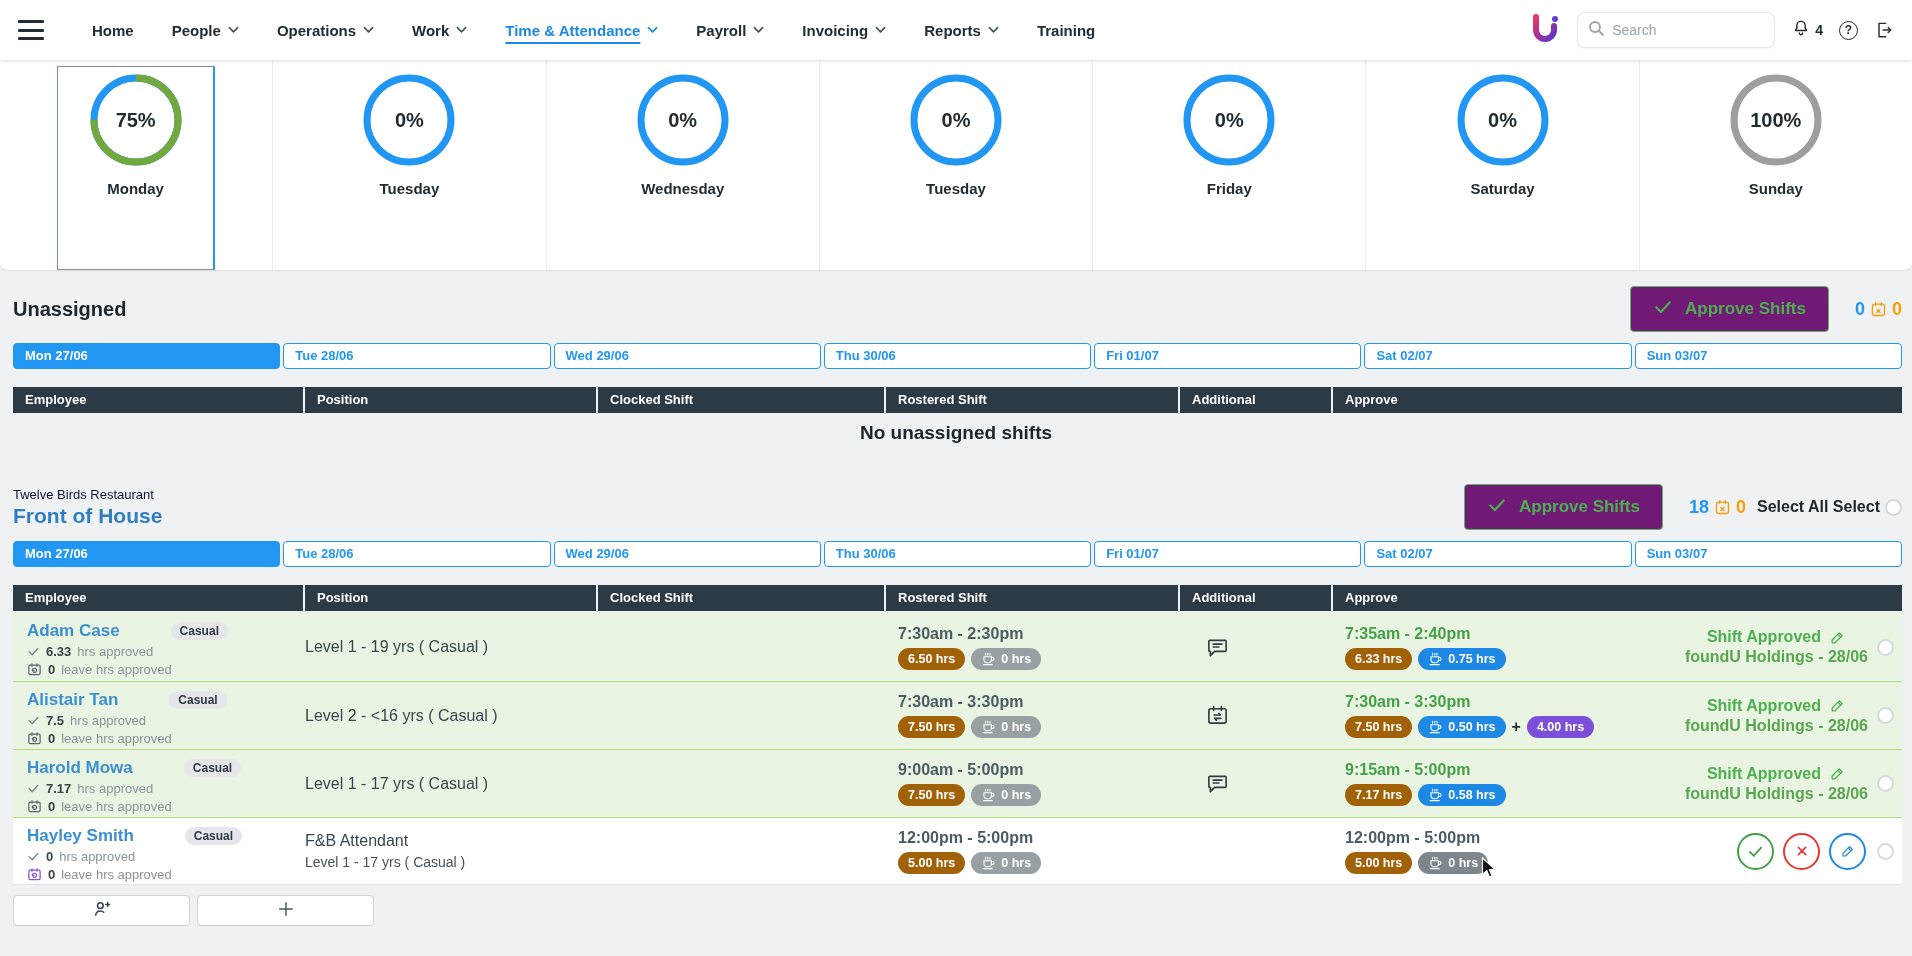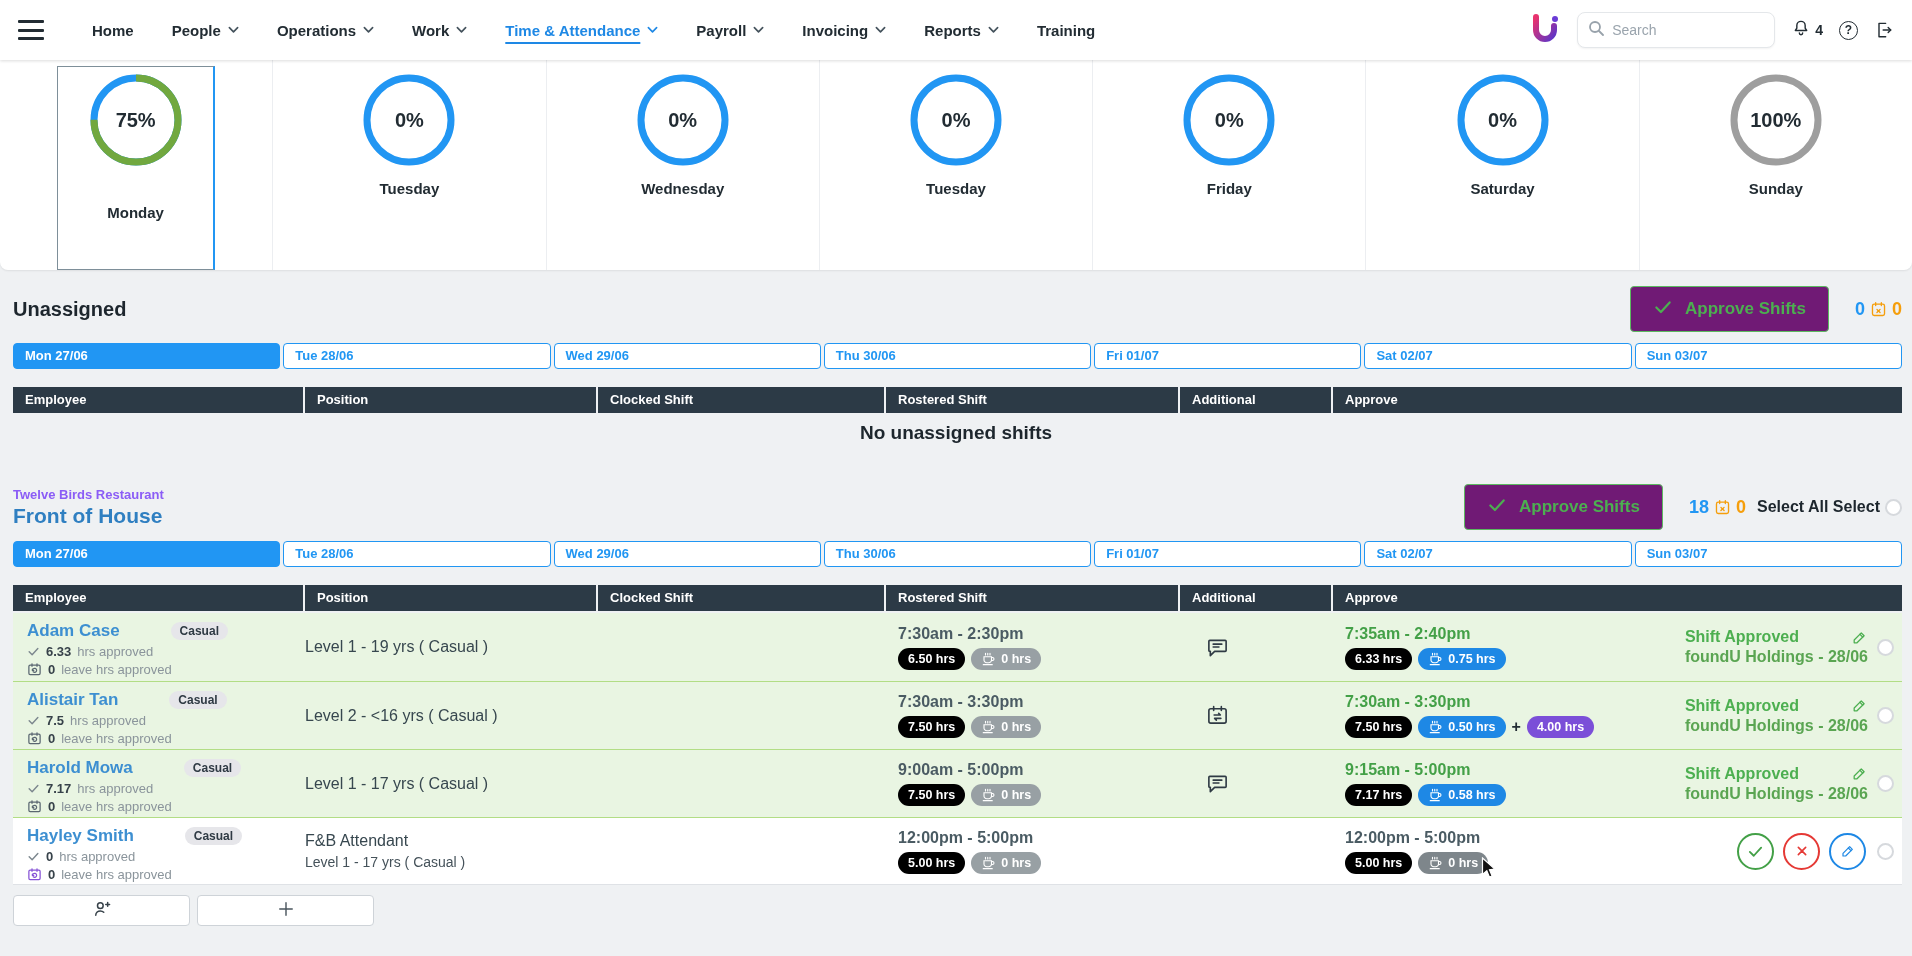--- a/index.html
+++ b/index.html
@@ -20,30 +20,30 @@
   .searchbox input::placeholder { color:#9aa4ad; }
   .bell-wrap { display:flex; align-items:center; gap:4px; cursor:pointer; }
   .bell-count { font-size:14px; font-weight:600; color:#222c33; }
   .help-circle { width:19px; height:19px; border:1.7px solid #222c33; border-radius:50%; display:flex; align-items:center; justify-content:center; font-size:12px; font-weight:700; color:#222c33; cursor:pointer; }
 
   
   .gauges-card { background:#fff; height:210px; border-radius:0 0 8px 8px; box-shadow:0 1px 2px rgba(0,0,0,.08); display:flex; }
   .day-cell { flex:1; display:flex; justify-content:center; border-right:1px solid #eceef1; padding-top:6px; cursor:pointer; }
   .day-cell:last-child { border-right:none; }
   .day-box { width:158px; display:flex; flex-direction:column; align-items:center; padding:7px 0 12px; border:1px solid transparent; }
-  .day-box.selected { border:1px solid #7e8f99; border-right:2px solid #2196f3;gap:24px; }
+  .day-box.selected { border:1px solid #7e8f99; border-right:2px solid #2196f3; }
   .gauge { position:relative; width:92px; height:92px; }
   .gauge svg { transform:rotate(-90deg); }
   .gauge .pct { position:absolute; inset:0; display:flex; align-items:center; justify-content:center; font-size:20px; font-weight:700; color:#222c33; }
   .day-label { margin-top:14px; font-size:15px; font-weight:700; color:#222c33; }
 
   
   .section-head { display:flex; align-items:center; justify-content:space-between; padding:0 10px 0 13px; margin-top:16px; }
   .section-title { font-size:20px; font-weight:700; color:#1d262d; }
-  .venue-small { font-size:13px; font-weight:700; color:#8b5cf6; cursor:pointer; }
+  .venue-small { font-size:13px; font-weight:400; color:#0f172a; cursor:pointer; }
   .venue-big { font-size:21px; font-weight:700; color:#2f7fc1; margin-top:2px; }
   .head-right { display:flex; align-items:center; gap:26px; }
   .approve-btn { height:46px; min-width:199px; background:#701a75; border:1px solid #5cb860; border-radius:4px; color:#4caf50; font-size:17px; font-weight:600; display:flex; align-items:center; justify-content:center; gap:12px; cursor:pointer; font-family:"Liberation Sans",sans-serif; }
   .counter { display:flex; align-items:center; gap:5px; font-size:18px; font-weight:700; }
   .counter .c-blue { color:#2196f3; }
   .counter .c-orange { color:#f59e0b; }
   .select-all { font-size:16px; font-weight:700; color:#1d262d; margin-left:6px; }
   .radio { width:17px; height:17px; border:2px solid #d6d9dd; border-radius:50%; background:#fff; display:inline-block; cursor:pointer; flex:none; }
 
   
@@ -70,30 +70,30 @@
   .emp-badge { font-size:12px; font-weight:700; color:#2f3a44; background:#e6e6ea; border-radius:9px; padding:2px 9px;margin-left:42px; }
   .emp-sub { display:flex; align-items:center; gap:6px; font-size:13px; color:#8a949b; margin-top:3px; }
   .emp-sub b { color:#37424a; }
   .pos-cell { display:flex; flex-direction:column; justify-content:center; font-size:16px; color:#37474f; gap:4px; }
   .pos-secondary { font-size:14px; color:#45525a; }
   .shift-cell { display:flex; flex-direction:column; justify-content:center; padding-left:12px; }
   .shift-time { font-size:16px; font-weight:600; color:#4a5b63; }
   .shift-time.green { color:#43a047; }
   .pill-row { display:flex; align-items:center; gap:6px; margin-top:5px; }
   .pill { height:22px; border-radius:12px; padding:0 10px; display:inline-flex; align-items:center; gap:5px; color:#fff; font-size:12.5px; font-weight:700; white-space:nowrap; }
-  .pill-green { background:#000000;text-align:right; }
+  .pill-green { background:#a16207;text-align:right; }
   .pill-gray { background:#98a0a4; }
   .pill-darkgray { background:#7e868b; }
   .pill-blue { background:#1e88e5; }
   .pill-purple { background:#7b4fd8; }
   .plus-sep { font-size:16px; font-weight:700; color:#222c33; }
   .add-cell { display:flex; align-items:center; padding-left:26px; }
   .appr-cell { display:flex; align-items:center; justify-content:space-between; padding-right:8px; }
   .appr-status { margin-left:auto; text-align:right; }
-  .status-line { display:flex; align-items:center; justify-content:space-between; gap:8px; font-size:16px; font-weight:700; color:#4caf50; }
+  .status-line { display:flex; align-items:center; justify-content:center; gap:8px; font-size:16px; font-weight:700; color:#4caf50; }
   .status-src { font-size:16px; font-weight:600; color:#5aa552; margin-top:2px; }
   .appr-right { display:flex; align-items:center; gap:9px; margin-left:12px; }
   .action-circles { display:flex; align-items:center; gap:9px; margin-left:auto; }
   .act { width:37px; height:37px; border-radius:50%; background:#fff; display:flex; align-items:center; justify-content:center; cursor:pointer; }
   .act-approve { border:2px solid #43a047; }
   .act-reject  { border:2px solid #e53935; }
   .act-edit    { border:2px solid #1e88e5; }
 
   
   .footer-btns { display:flex; gap:7px; margin:10px 0 0 13px; }

